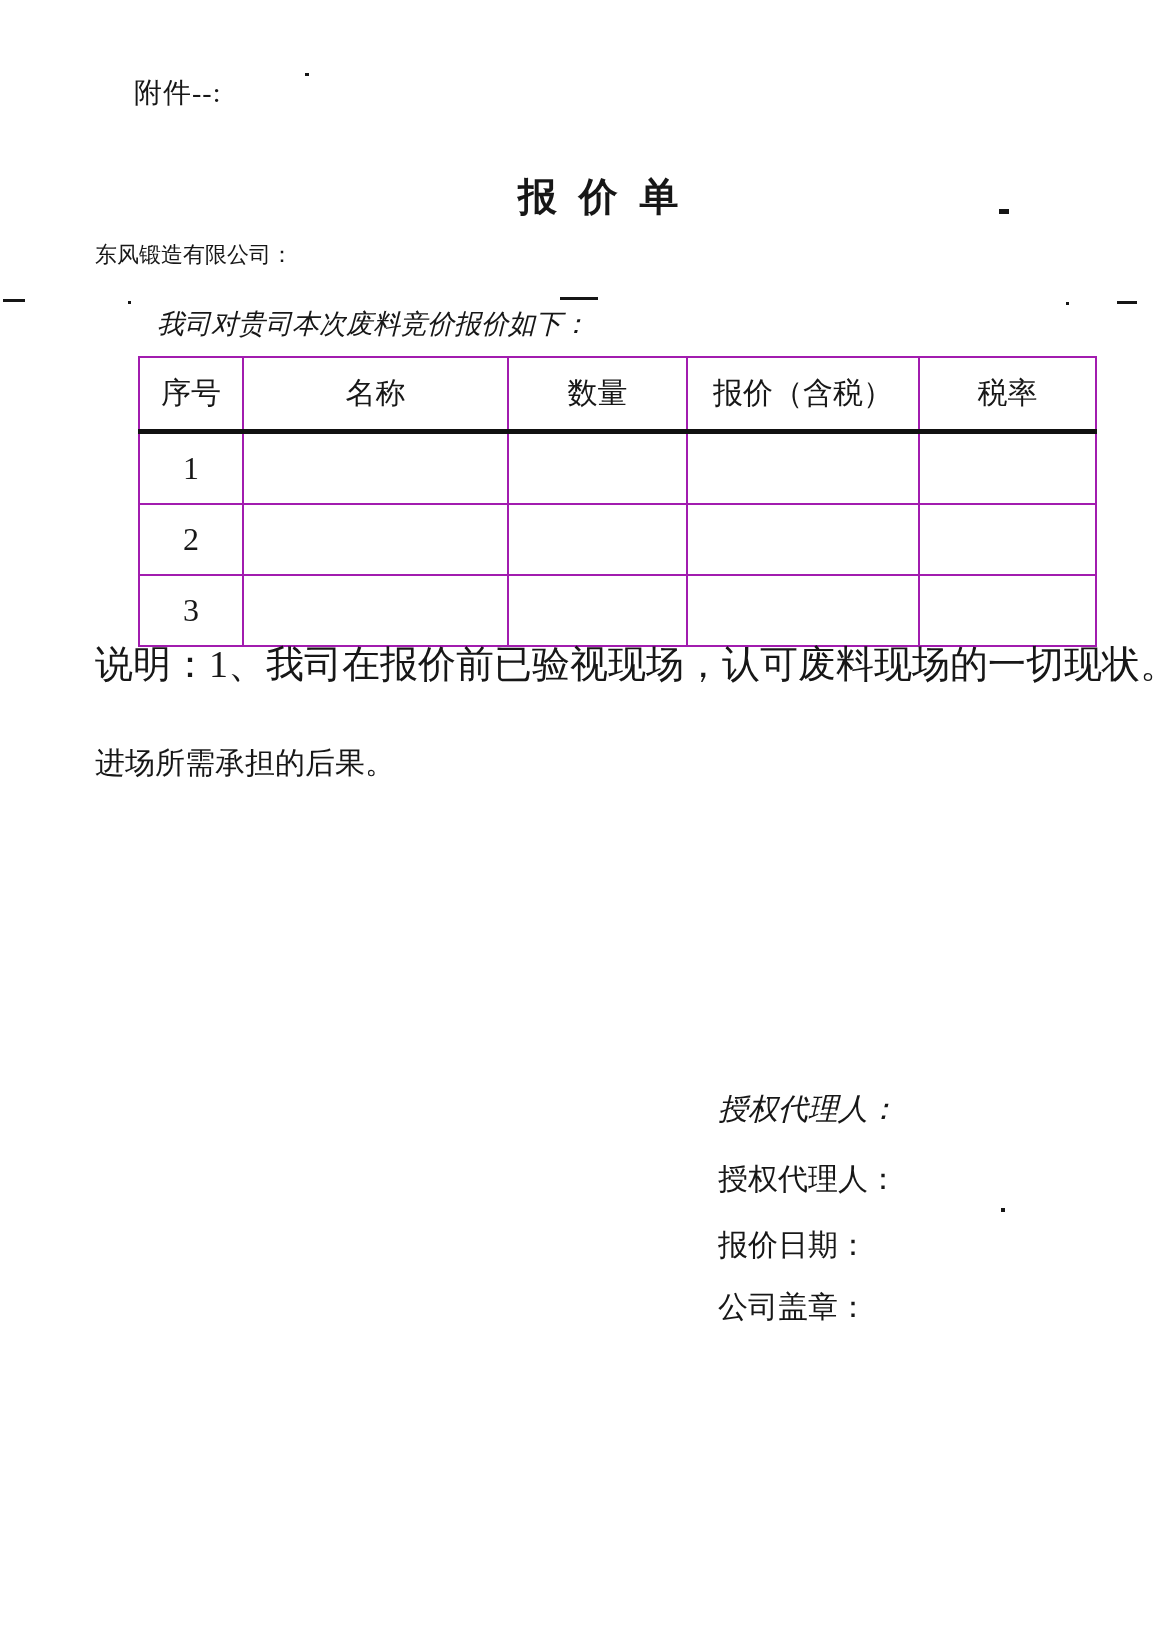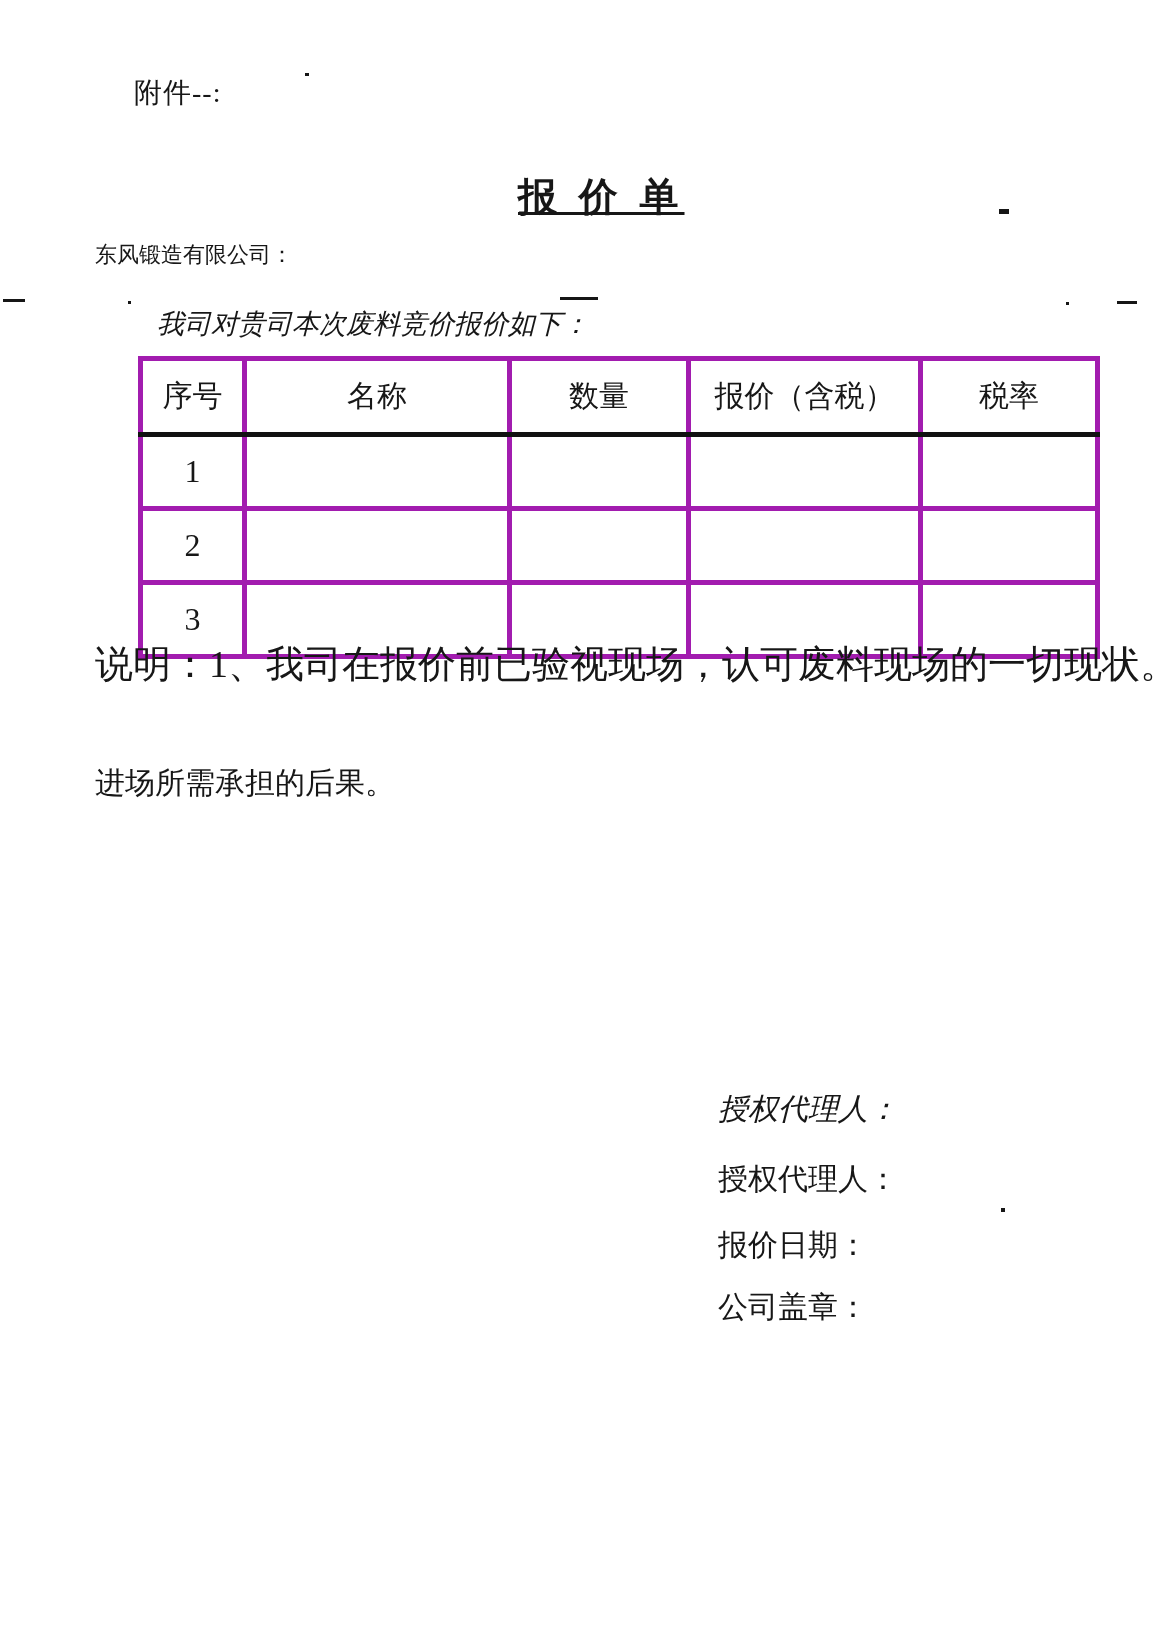--- a/index.html
+++ b/index.html
@@ -8,47 +8,47 @@
     width: 1161px;
     height: 1630px;
     background: #ffffff;
     color: #171717;
     font-family: "Liberation Serif", "DejaVu Serif", serif;
     overflow: hidden;
   }
   .abs { position: absolute; white-space: nowrap; }
 
   .attachment { left: 92px; top: 74px; font-size: 28px; letter-spacing: 1px; margin-left: 42px; }
-  .title { left: 518px; top: 170px; font-size: 39px; font-weight: bold; letter-spacing: 6px; text-decoration: underline; }
+  .title { left: 518px; top: 170px; font-size: 39px; font-weight: bold; letter-spacing: 6px; }
   .recipient { left: 95px; top: 240px; font-size: 22px; }
   .intro { left: 157px; top: 306px; font-size: 27px; font-style: italic; }
 
   table.quote {
     position: absolute;
     left: 138px; top: 356px;
     width: 957px;
     border-collapse: collapse;
     table-layout: fixed;
     font-size: 30px;
     color: #171717;
   }
   table.quote td {
-    border: 5px solid #a21caf;
+    border: 2px solid #a21caf;
     text-align: center;
     vertical-align: middle;
     padding: 4px;
     overflow: hidden;
   }
   table.quote tr.hdr td { height: 63px; border-bottom: 5px solid #111; }
   table.quote tr.row td { height: 61px; }
   table.quote td.num { font-size: 32px; font-family: "Liberation Serif", "DejaVu Serif", serif; }
 
   .note1 { left: 95px;  top: 639px; font-size: 38px; }
   .note2 { left: 183px; top: 701px; font-size: 30px; }
-  .note3 { left: 95px;  top: 763px; font-size: 30px; }
+  .note3 { left: 95px;  top: 743px; font-size: 30px; }
 
   .sig { left: 718px; font-size: 30px; }
   .sig-agent { top: 1089px; font-style: italic; }
   .sig-phone { top: 1159px; }
   .sig-date  { top: 1225px; font-family: Liberation Mono, monospace; }
   .sig-seal  { top: 1287px; }
 
   .artifact { position: absolute; background: #161616; }
 </style>
 </head>

